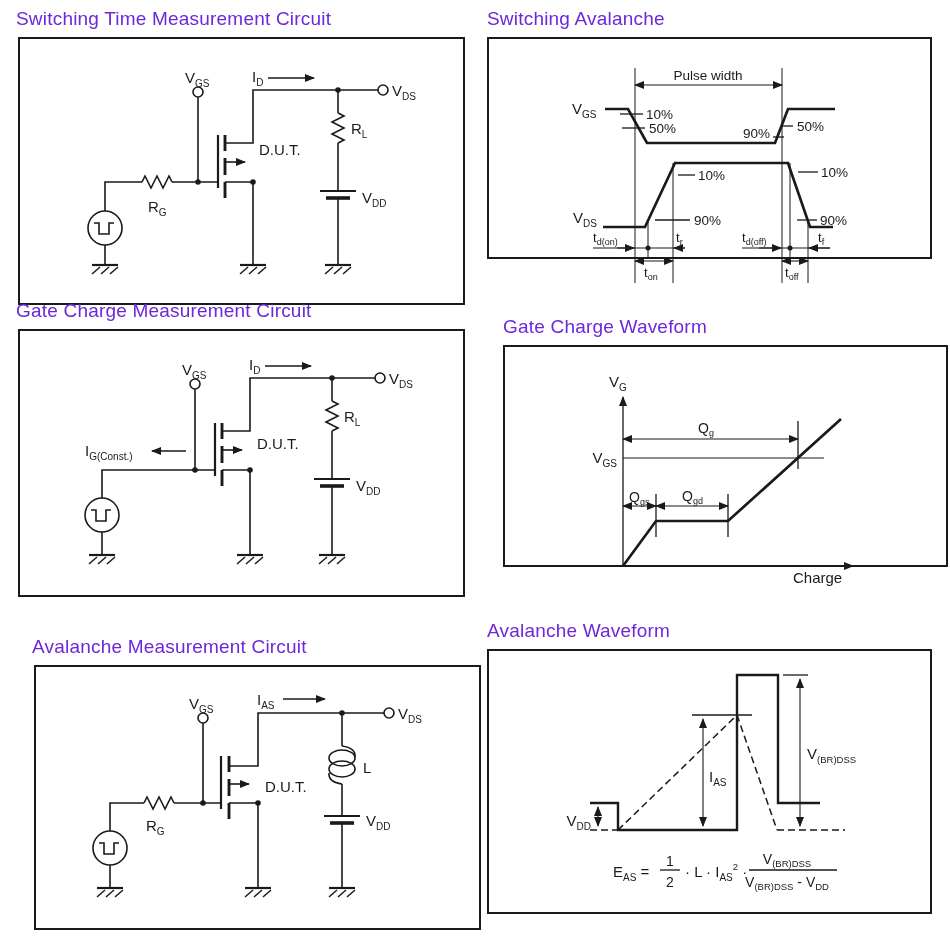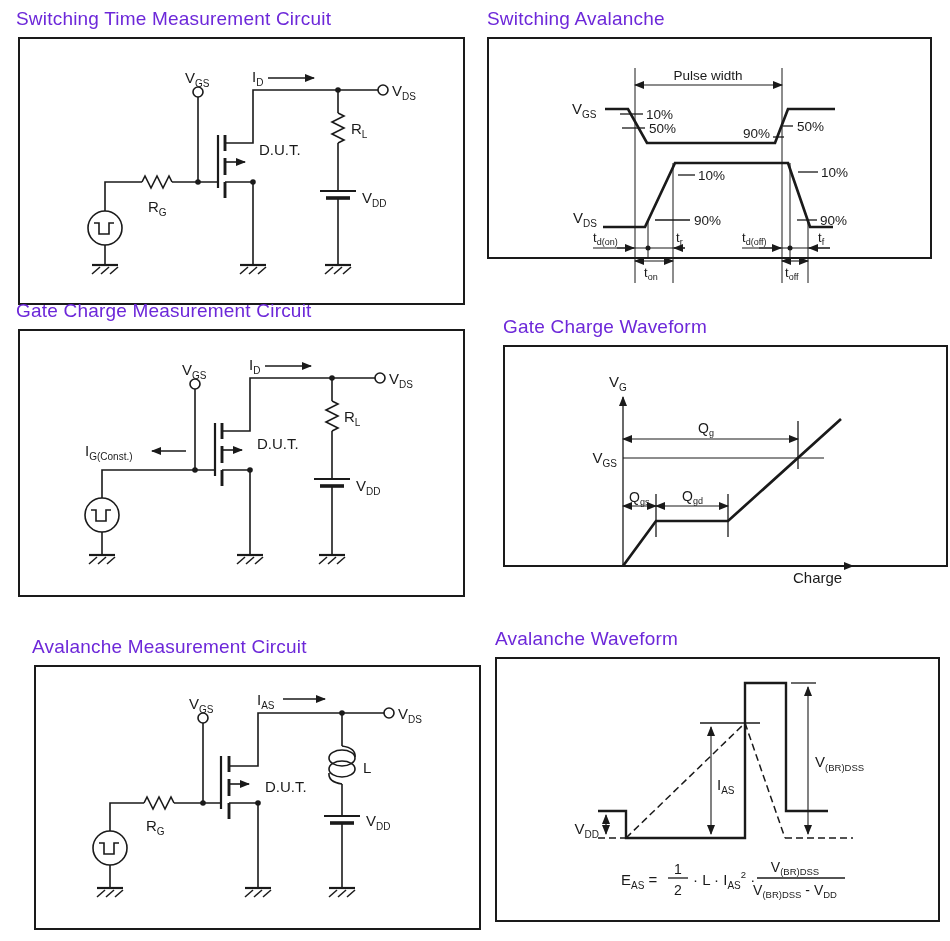--- a/index.html
+++ b/index.html
@@ -314,21 +314,21 @@
       <text class="lbl" x="223" y="40"><tspan>I</tspan><tspan class="sub" dy="3.5">AS</tspan></text>
       <text class="lbl" x="364" y="54"><tspan>V</tspan><tspan class="sub" dy="3.5">DS</tspan></text>
       <text class="lbl" x="329" y="108">L</text>
       <text class="lbl" x="332" y="161"><tspan>V</tspan><tspan class="sub" dy="3.5">DD</tspan></text>
       <text class="lbl" x="112" y="166"><tspan>R</tspan><tspan class="sub" dy="3.5">G</tspan></text>
       <text class="lbl" x="231" y="127">D.U.T.</text>
     </svg>
   </div>
 </figure>
 
-<figure class="panel col2 row3" style="margin:8px">
+<figure class="panel col2 row3" style="margin:0">
   <div class="ptitle">Avalanche Waveform</div>
   <div class="pbox b4">
     <svg width="441" height="261" viewBox="2 2 441 261">
       <path class="thick" style="stroke-width:2.4" d="M103,154 H131 V181 H250 V26 H291 V154 H333"></path>
       <g>
         <path class="dash" d="M103,181 H131"></path>
         <path class="dash" d="M131,181 L250,66"></path>
         <path class="dash" d="M250,66 L290,181"></path>
         <path class="dash" d="M290,181 H358"></path>
       </g>

